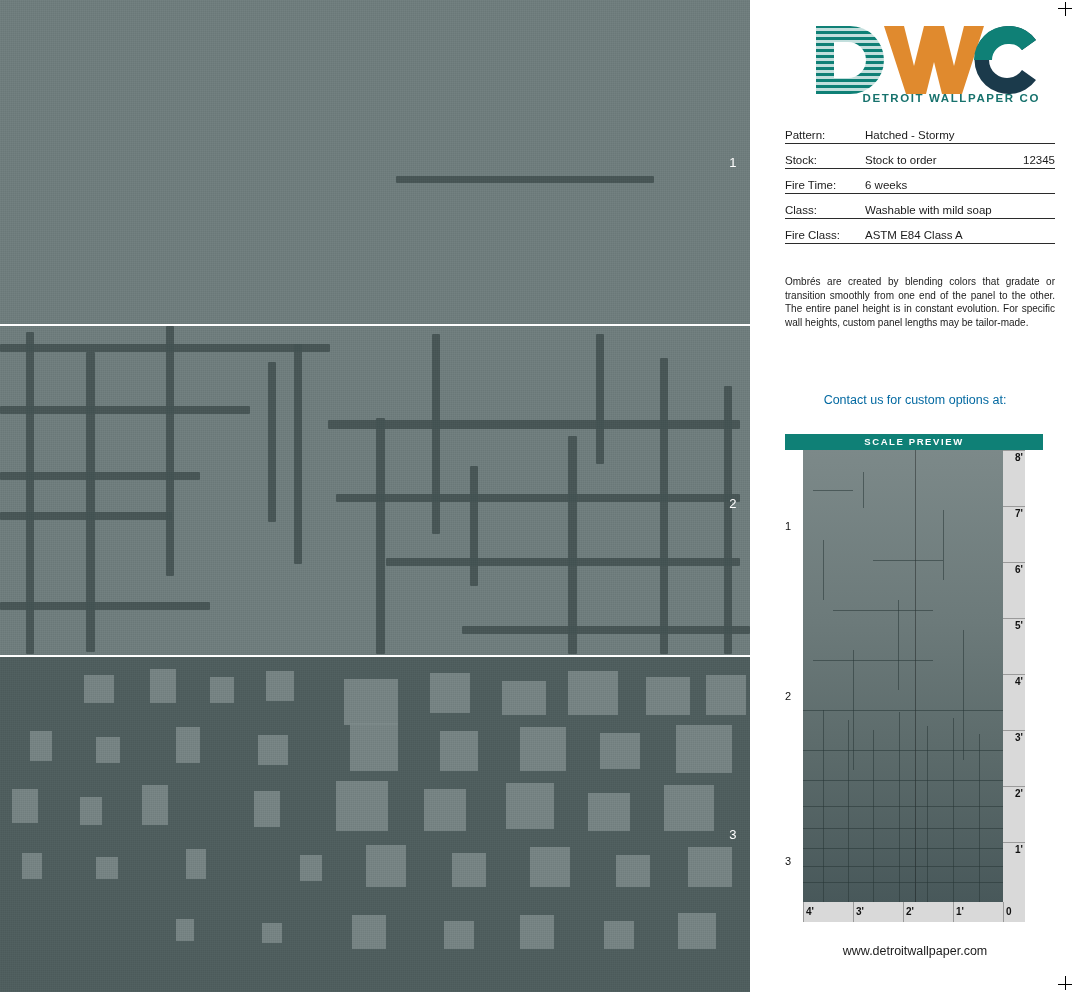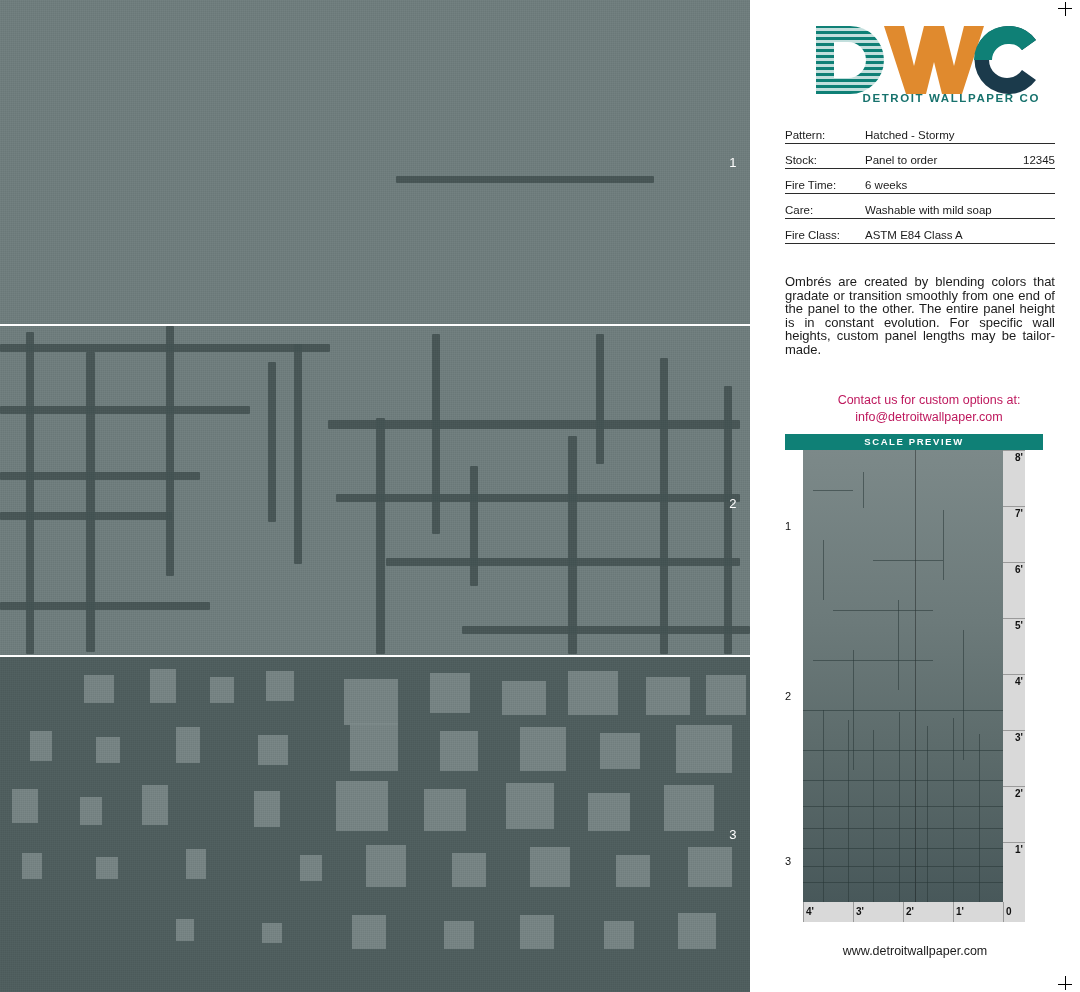--- a/index.html
+++ b/index.html
@@ -66,26 +66,26 @@
     width:80px;flex:none;font-size:11.5px;color:#1b1b1b;padding-bottom:2px;
   }
   .spec-value{
     flex:1;font-size:11.5px;color:#1b1b1b;padding-bottom:2px;
     display:flex;justify-content:space-between;
   }
   .spec-extra{color:#1b1b1b;}
 
   .blurb{
     position:absolute;left:15px;top:275px;width:270px;
-    font-size:13px;line-height:13.5px;text-align:justify;color:#1b1b1b;
+    font-size:10px;line-height:13.5px;text-align:justify;color:#1b1b1b;
   }
 
   .contact{
-    position:absolute;left:14px;top:392px;width:290px;text-align:center;
-    font-size:12.5px;line-height:17px;color:#be185d;
+    position:absolute;left:0;top:392px;width:290px;text-align:center;
+    font-size:12.5px;line-height:17px;color:#0369a1;
   }
 
   
   .scale-wrap{position:absolute;left:15px;top:434px;width:258px;}
   .scale-title{
     height:16px;background:#0f8076;color:#fff;font-size:9.5px;font-weight:bold;
     letter-spacing:1.6px;text-align:center;line-height:16px;
   }
   .scale-body{position:relative;width:258px;height:475px;}
   .scale-art{
@@ -243,52 +243,51 @@
       <div class="spec-row">
         <span class="spec-label">Pattern:</span>
         <span class="spec-value">
             <span>Hatched - Stormy</span>
             <span class="spec-extra"></span>
           </span>
       </div>
       <div class="spec-row">
         <span class="spec-label">Stock:</span>
         <span class="spec-value">
-            <span>Panel to order</span>
+            <span>Stock to order</span>
             <span class="spec-extra">12345</span>
           </span>
       </div>
       <div class="spec-row">
         <span class="spec-label">Fire Time:</span>
         <span class="spec-value">
             <span>6 weeks</span>
             <span class="spec-extra"></span>
           </span>
       </div>
       <div class="spec-row">
-        <span class="spec-label">Care:</span>
+        <span class="spec-label">Class:</span>
         <span class="spec-value">
             <span>Washable with mild soap</span>
             <span class="spec-extra"></span>
           </span>
       </div>
       <div class="spec-row">
         <span class="spec-label">Fire Class:</span>
         <span class="spec-value">
             <span>ASTM E84 Class A</span>
             <span class="spec-extra"></span>
           </span>
       </div>
     </div>
 
     <div class="blurb">Ombrés are created by blending colors that gradate or transition smoothly from one end of the panel to the other.  The entire panel height is in constant evolution.  For specific wall heights, custom panel lengths may be tailor-made.</div>
 
     <div class="contact">
       <div>Contact us for custom options at:</div>
-      <div>info@detroitwallpaper.com</div>
     </div>
 
     <div class="scale-wrap">
       <div class="scale-title">SCALE PREVIEW</div>
       <div class="scale-body">
 
         <span class="scale-left-num" style="top:70px;">1</span>
         <span class="scale-left-num" style="top:240px;">2</span>
         <span class="scale-left-num" style="top:405px;">3</span>
 

